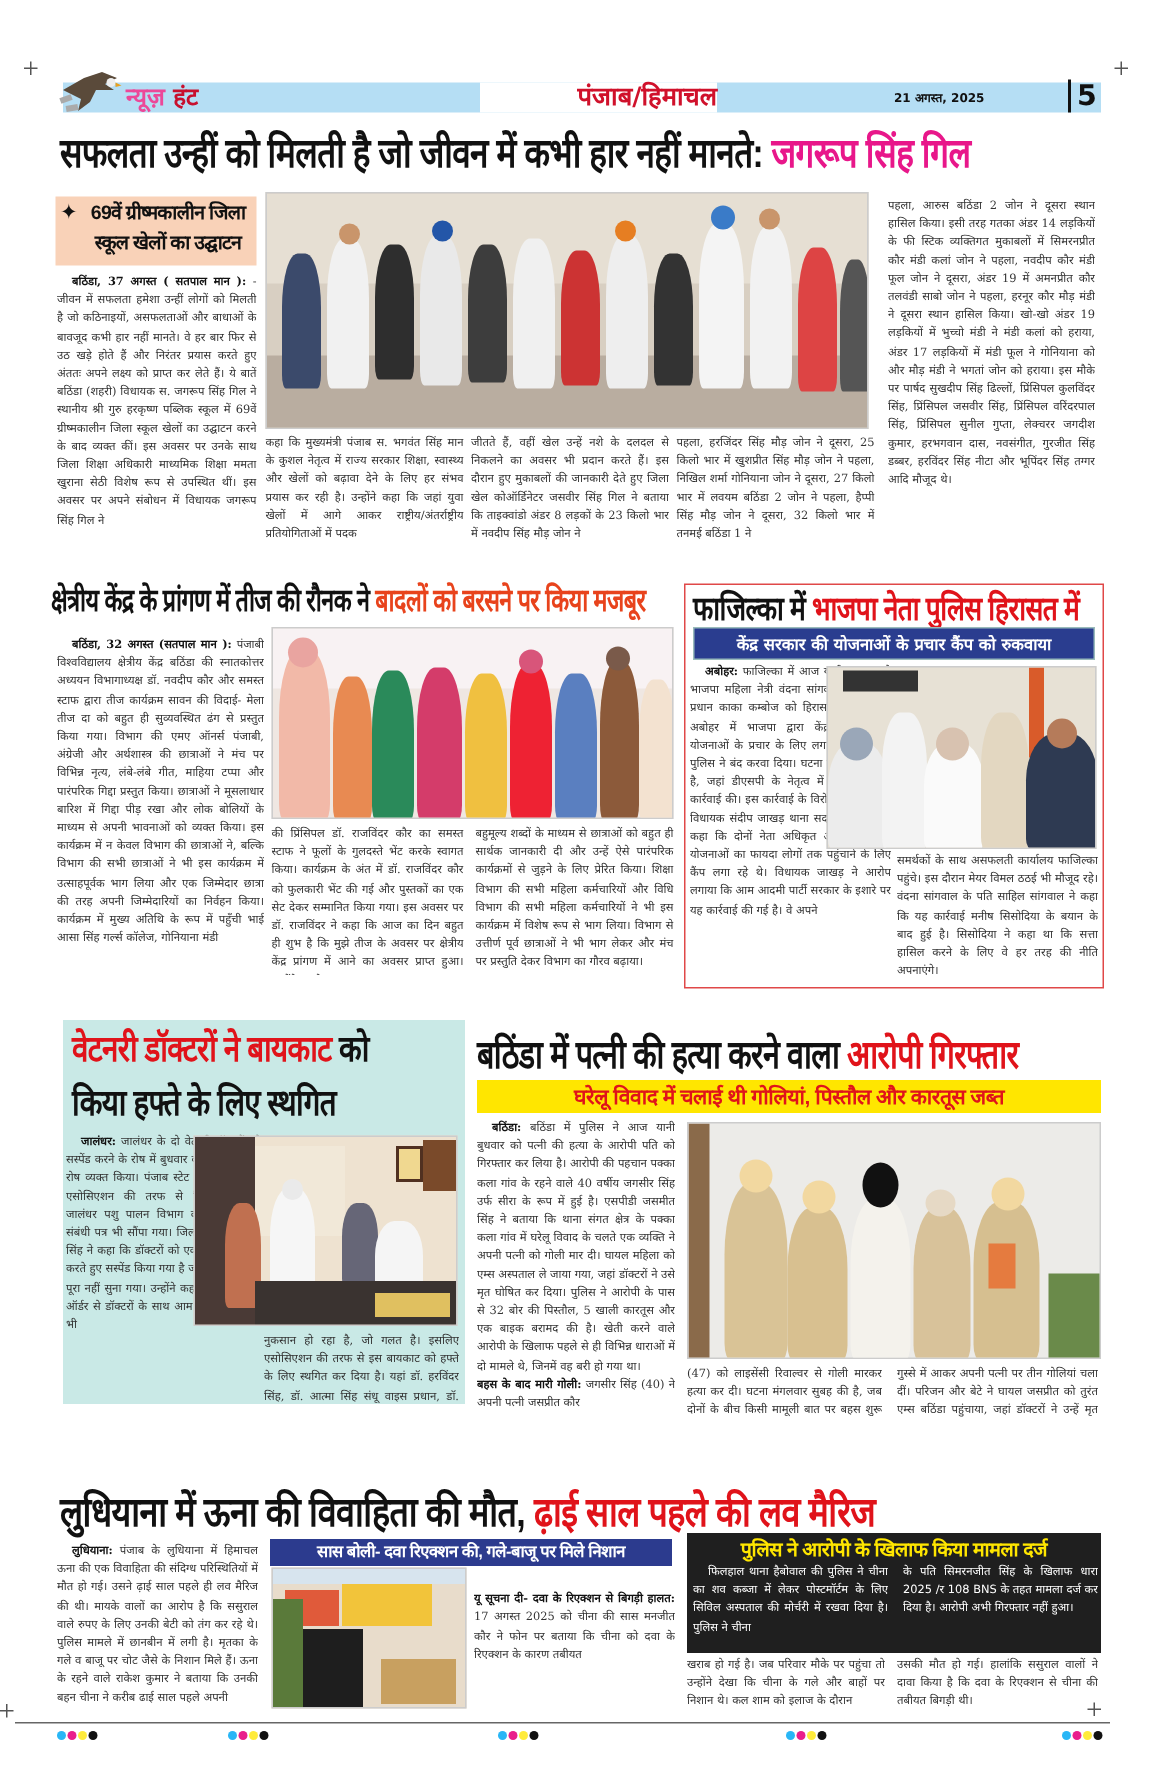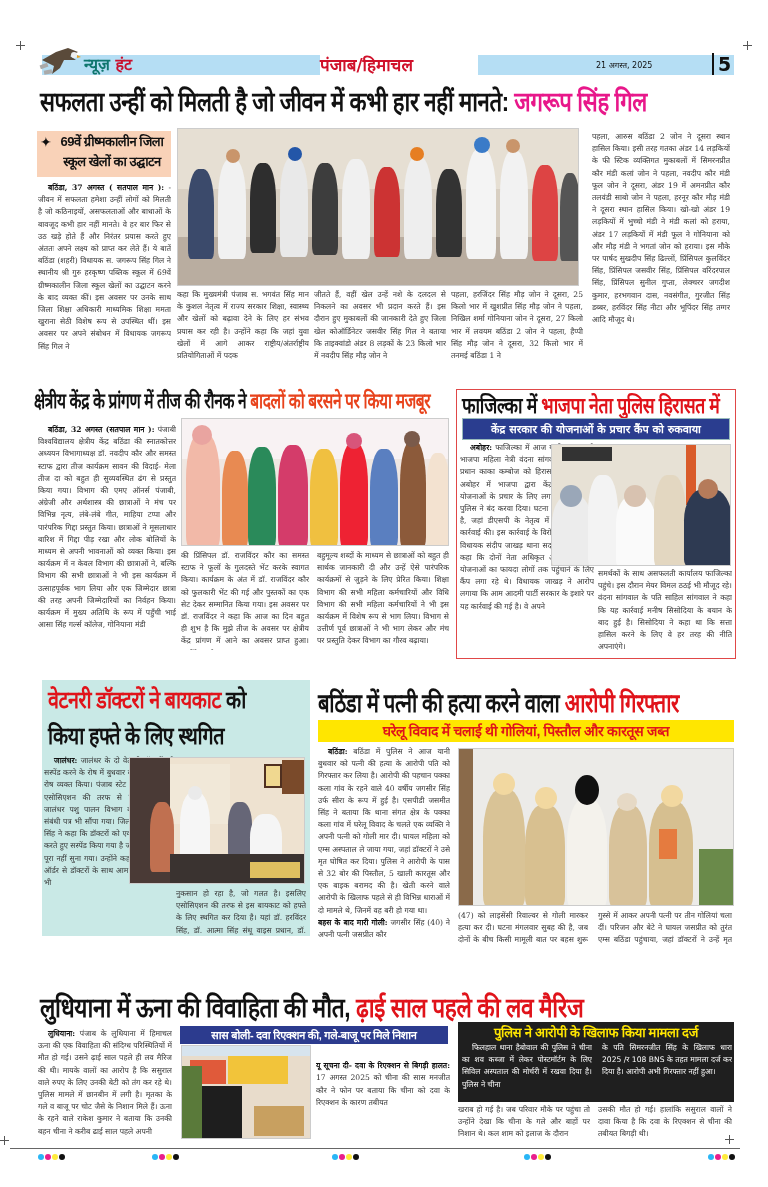--- a/index.html
+++ b/index.html
@@ -10,22 +10,22 @@
   .body-text b{color:#111}
   .crop{position:absolute;width:9px;height:9px}
   .crop:before,.crop:after{content:"";position:absolute;background:#555}
   .crop:before{left:4px;top:0;width:1px;height:9px}
   .crop:after{top:4px;left:0;height:1px;width:9px}
   
   .mast{left:42px;top:55px;width:692px;height:20px;background:#b5def4}
   .mast-center{left:320px;top:55px;width:158px;height:20px;background:#fff}
   .logo-text{left:84px;top:55px;font-size:16px;font-weight:bold;line-height:20px;color:#111}
   .logo-text span{color:#c8102e}
-  .section{left:320px;top:54px;width:158px;text-align:left;font-size:17px;font-weight:bold;color:#d0112b;line-height:22px}
-  .date{left:596px;top:59px;font-size:8px;font-weight:normal;color:#111}
+  .section{left:320px;top:54px;width:158px;text-align:right;font-size:17px;font-weight:bold;color:#d0112b;line-height:22px}
+  .date{left:596px;top:59px;font-size:8px;font-weight:bold;color:#111}
   .pageno{left:712px;top:53px;font-size:19px;font-weight:bold;color:#111;border-left:2px solid #111;padding-left:4px;line-height:22px}
   .headline{font-family:"Liberation Sans",sans-serif;font-weight:bold;letter-spacing:-0.5px;color:#111;white-space:nowrap}
   .red{color:#e0131a}
   .pink{color:#e8178a}
   .photo{position:absolute;overflow:hidden;border:1px solid #ccc}
   .pboxfill{position:absolute}
   .person{position:absolute;border-radius:40% 40% 10% 10%}
   .head{position:absolute;border-radius:50%}
   .dot{display:inline-block;width:6px;height:6px;border-radius:50%;margin-right:1px}
   .regline{position:absolute;height:1px;background:#666}
@@ -43,21 +43,21 @@
 <div class="abs" style="left:38px;top:46px;width:44px;height:30px">
   <svg width="44" height="30" viewBox="0 0 44 30">
     <path d="M4 14 L18 6 L30 2 L40 6 L32 10 L38 14 L26 14 L22 22 L14 28 L16 20 Z" fill="#5a4a3a"></path>
     <circle cx="36" cy="9" r="3" fill="#eee"></circle>
     <path d="M39 9 L43 11 L39 12Z" fill="#e8a020"></path>
     <rect x="2" y="18" width="8" height="4" fill="#aaa" transform="rotate(-20 6 20)"></rect>
     <rect x="6" y="24" width="8" height="4" fill="#aaa" transform="rotate(-10 10 26)"></rect>
   </svg>
 </div>
 <div class="abs logo-text">
-  <span style="color:#0f766e">न्यूज़</span> <span>हंट</span>
+  <span style="color:#ec4899">न्यूज़</span> <span>हंट</span>
 </div>
 <div class="abs section">पंजाब/हिमाचल</div>
 <div class="abs date">21 अगस्त, 2025</div>
 <div class="abs pageno">5</div>
 
 <div class="abs headline" style="left:40px;top:84px;font-size:27px;line-height:36px;transform:scaleX(0.82);transform-origin:left top">
   <span>सफलता उन्हीं को मिलती है जो जीवन में कभी हार नहीं मानते:</span>
   <span class="pink">जगरूप सिंह गिल</span>
 </div>
 

